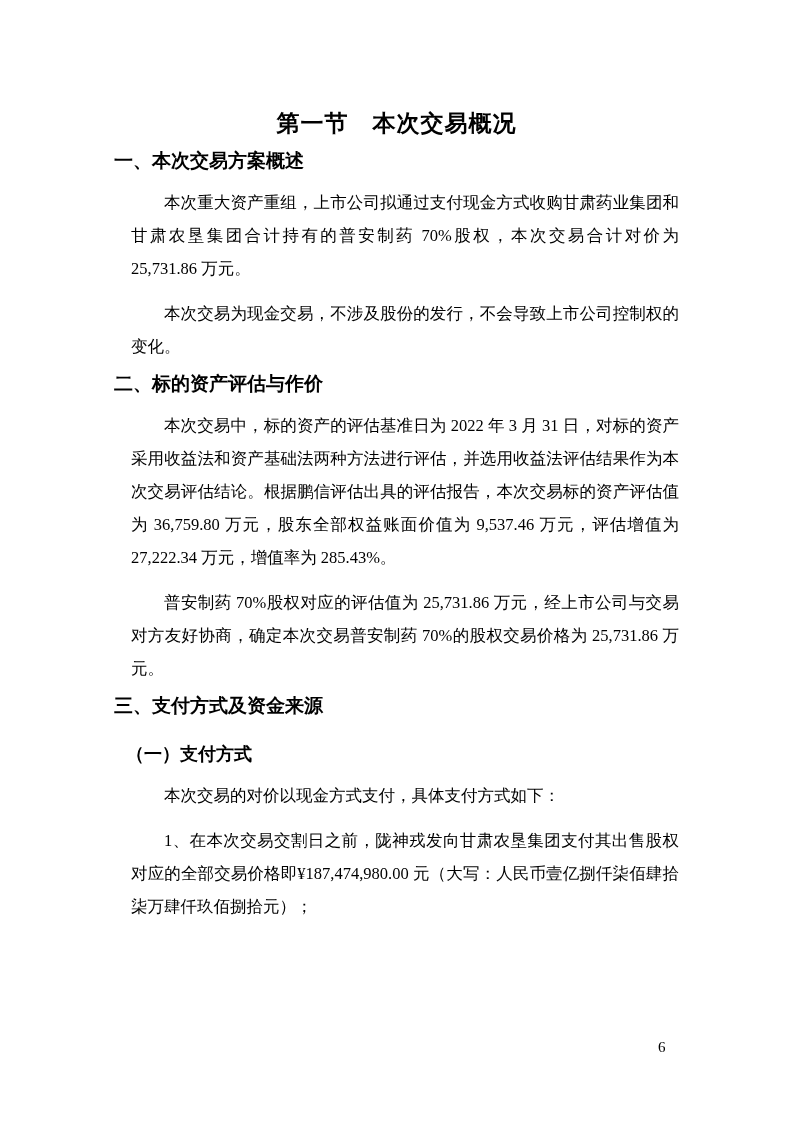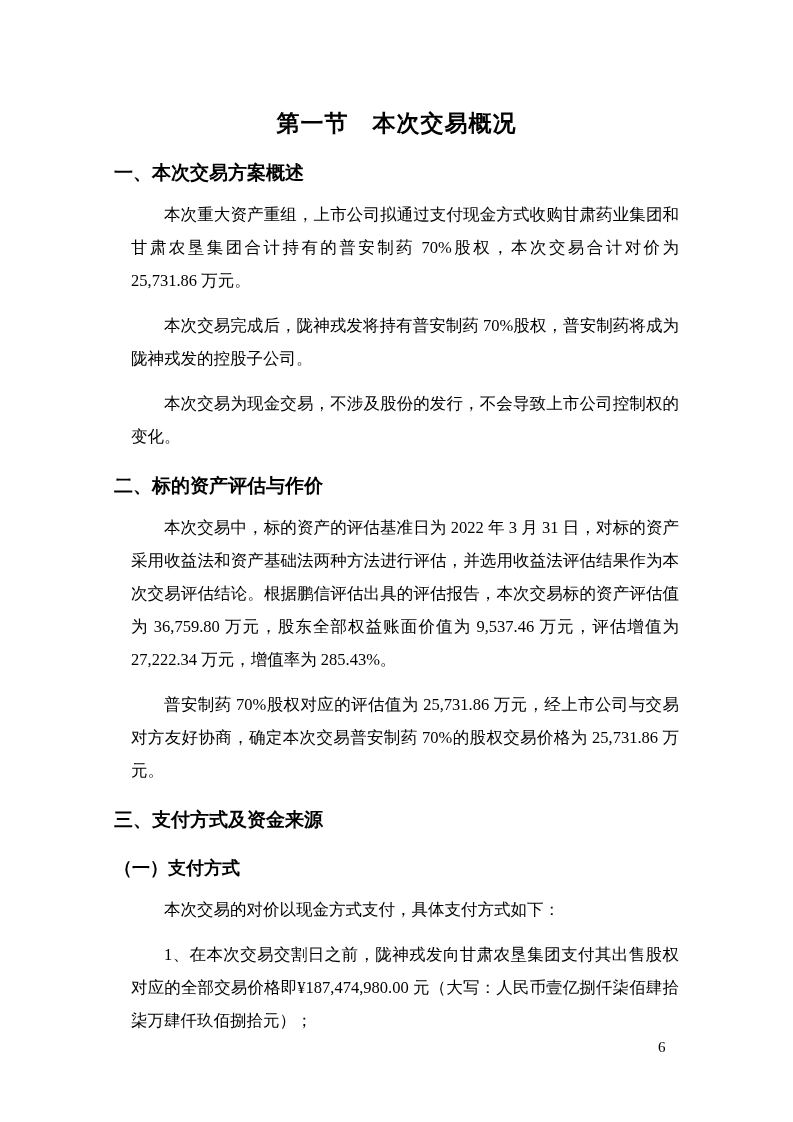--- a/index.html
+++ b/index.html
@@ -22,28 +22,28 @@
     margin: 0;
     padding-top: 106px;
     font-size: 23px;
     line-height: 34px;
     text-align: center;
     font-weight: bold;
     font-family: "Liberation Sans", "DejaVu Sans", sans-serif;
     letter-spacing: 1px;
   }
   .section-heading {
-    margin: 20px 0 0 0;
+    margin: 8px 0 0 0;
     font-size: 19px;
     line-height: 26px;
     font-weight: bold;
     font-family: "Liberation Sans", "DejaVu Sans", sans-serif;
   }
   .subsection-heading {
-    margin: 22px 0 0 0;
+    margin: 22px 0 0 12px;
     font-size: 18px;
     line-height: 26px;
     font-weight: bold;
     font-family: "Liberation Sans", "DejaVu Sans", sans-serif;
   }
   .body-para {
     margin: 12px 0 0 17px;
     font-size: 16.5px;
     line-height: 33px;
     text-indent: 33px;
@@ -63,21 +63,20 @@
 <body>
 
 <div class="page">
 
   <h1 class="doc-title">第一节　本次交易概况</h1>
 
   <h2 class="section-heading">一、本次交易方案概述</h2>
 
   <p class="body-para">本次重大资产重组，上市公司拟通过支付现金方式收购甘肃药业集团和甘肃农垦集团合计持有的普安制药 70%股权，本次交易合计对价为 25,731.86 万元。</p>
 
-  <p class="body-para">本次交易完成后，陇神戎发将持有普安制药 70%股权，普安制药将成为陇神戎发的控股子公司。</p>
 
   <p class="body-para">本次交易为现金交易，不涉及股份的发行，不会导致上市公司控制权的变化。</p>
 
   <h2 class="section-heading">二、标的资产评估与作价</h2>
 
   <p class="body-para">本次交易中，标的资产的评估基准日为 2022 年 3 月 31 日，对标的资产采用收益法和资产基础法两种方法进行评估，并选用收益法评估结果作为本次交易评估结论。根据鹏信评估出具的评估报告，本次交易标的资产评估值为 36,759.80 万元，股东全部权益账面价值为 9,537.46 万元，评估增值为 27,222.34 万元，增值率为 285.43%。</p>
 
   <p class="body-para">普安制药 70%股权对应的评估值为 25,731.86 万元，经上市公司与交易对方友好协商，确定本次交易普安制药 70%的股权交易价格为 25,731.86 万元。</p>
 
   <h2 class="section-heading">三、支付方式及资金来源</h2>

